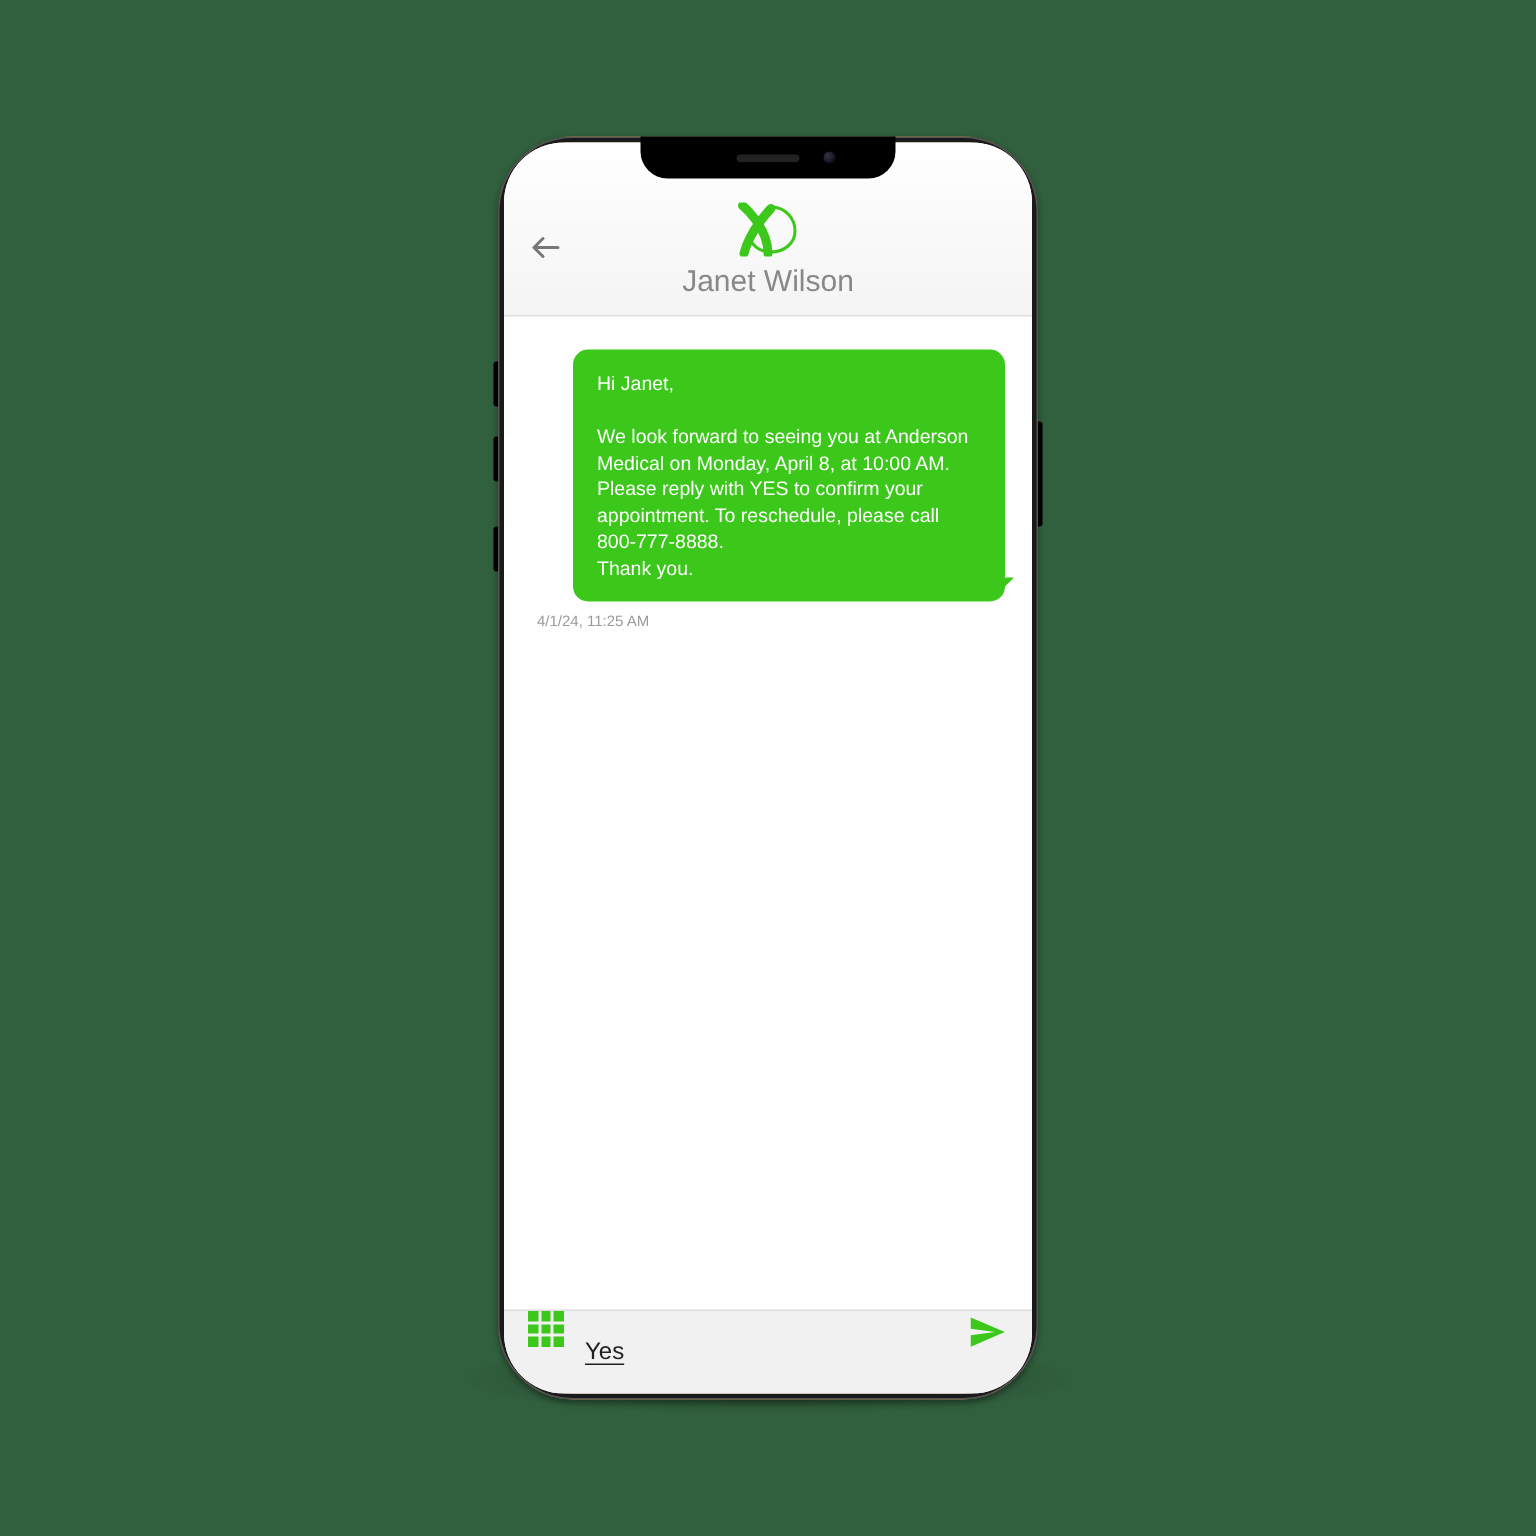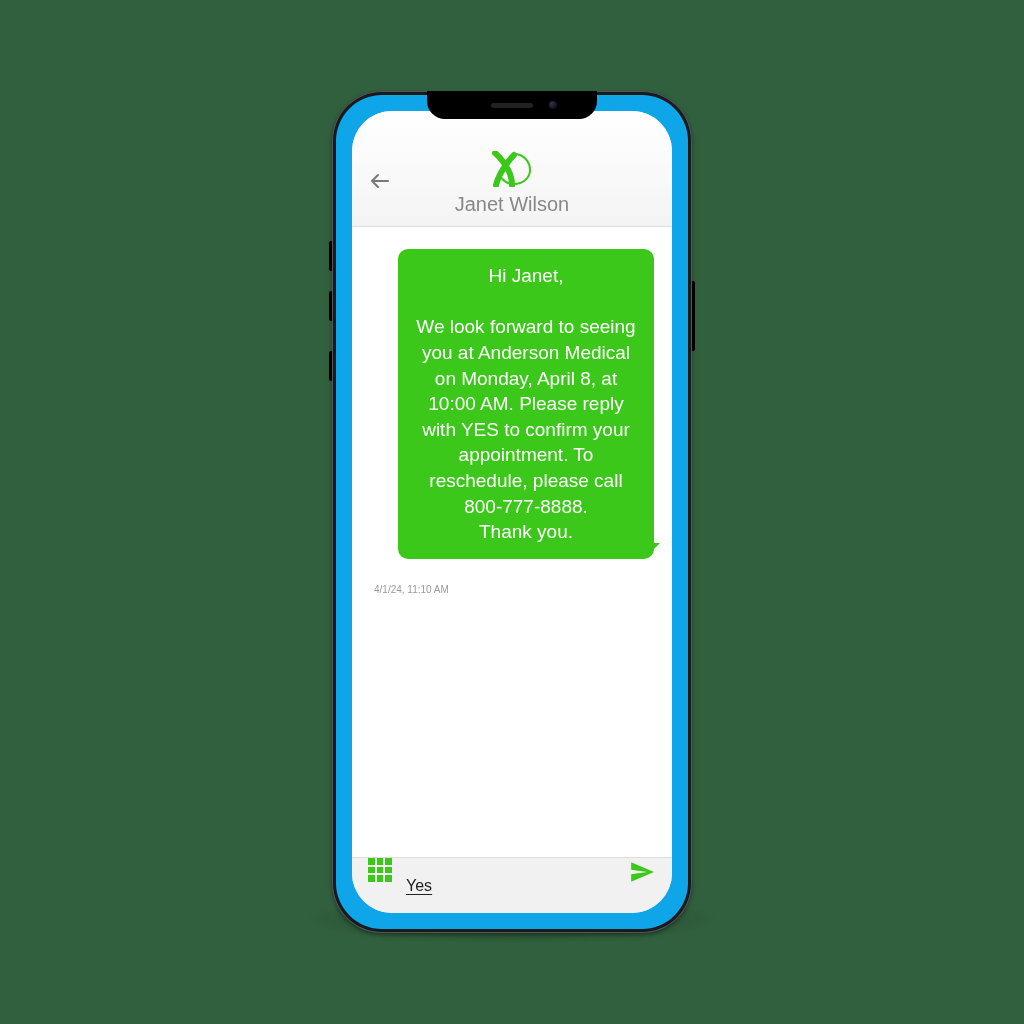--- a/index.html
+++ b/index.html
@@ -22,22 +22,22 @@
     bottom: 80px;
     left: 50%;
     transform: translateX(-50%);
     z-index: 0;
   }
   .phone {
     position: relative;
     width: 360px;
     height: 842px;
     border-radius: 50px;
-    background: #0ea5e9;
-    padding: 20px;
+    background: #fdba74;
+    padding: 4px;
     box-shadow:
       inset 0 0 0 1px #555,
       inset 0 0 0 4px #1a1a1a,
       0 2px 4px rgba(0,0,0,0.4);
     z-index: 1;
   }
   .phone::before { 
     content:"";
     position:absolute;
     left:-3px; top:150px;
@@ -112,28 +112,27 @@
   .conversation {
     flex: 1;
     padding: 22px 18px;
     background: #fff;
     overflow: hidden;
   }
   .bubble-out {
     position: relative;
     background: #3cc71b;
     color: #fff;
-    font-size: 19px;
+    font-size: 13px;
     line-height: 1.35;
     padding: 14px 16px;
     border-radius: 10px;
     margin-left: 28px;
-    margin-bottom: 25px;
+    margin-bottom: 8px;
     white-space: pre-line;
-    text-align: center;
   }
   .bubble-out::after { 
     content:"";
     position:absolute;
     right:-6px; bottom:6px;
     width:0;height:0;
     border-left: 10px solid #3cc71b;
     border-bottom: 10px solid transparent;
   }
   .timestamp {
@@ -200,21 +199,21 @@
         </svg>
       </div>
       <div class="contact-name">Janet Wilson</div>
     </div>
 
     <div class="conversation">
       <div class="bubble-out">Hi Janet,
 
 We look forward to seeing you at Anderson Medical on Monday, April 8, at 10:00 AM. Please reply with YES to confirm your appoint­ment. To reschedule, please call 800-777-8888.
 Thank you.</div>
-      <div class="timestamp">4/1/24, 11:10 AM</div>
+      <div class="timestamp">4/1/24, 11:25 AM</div>
     </div>
 
     <div class="input-bar">
       <div class="grid-btn">
         <span></span>
           <span></span>
           <span></span>
         <span></span>
           <span></span>
           <span></span>

